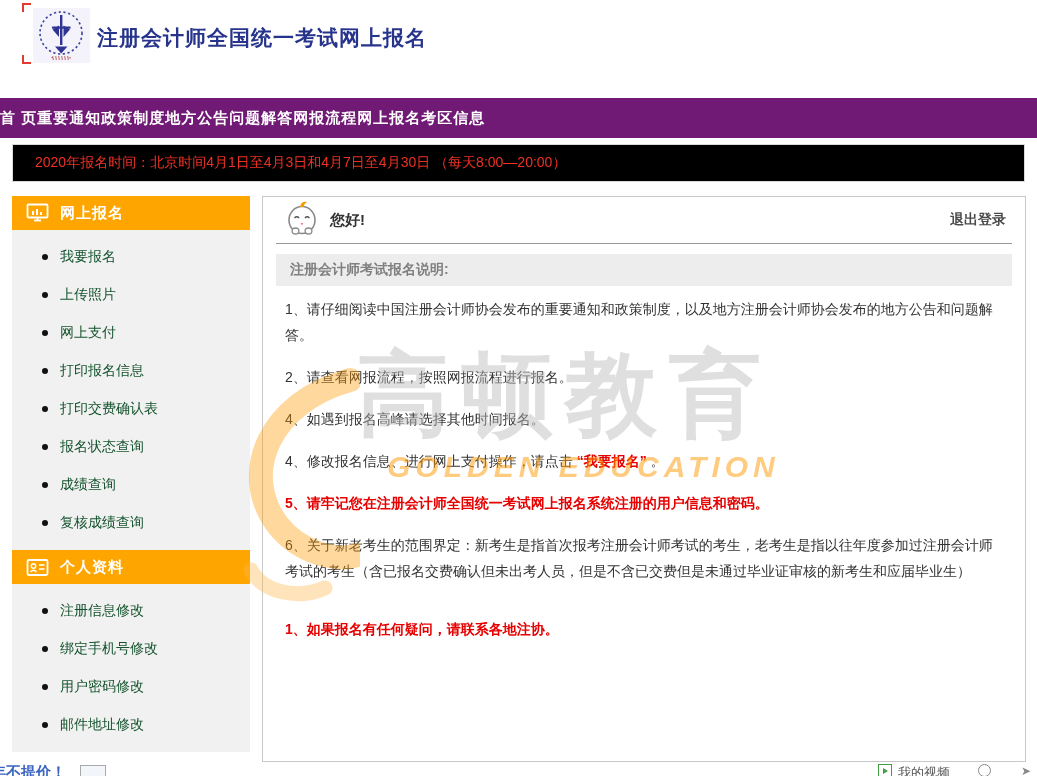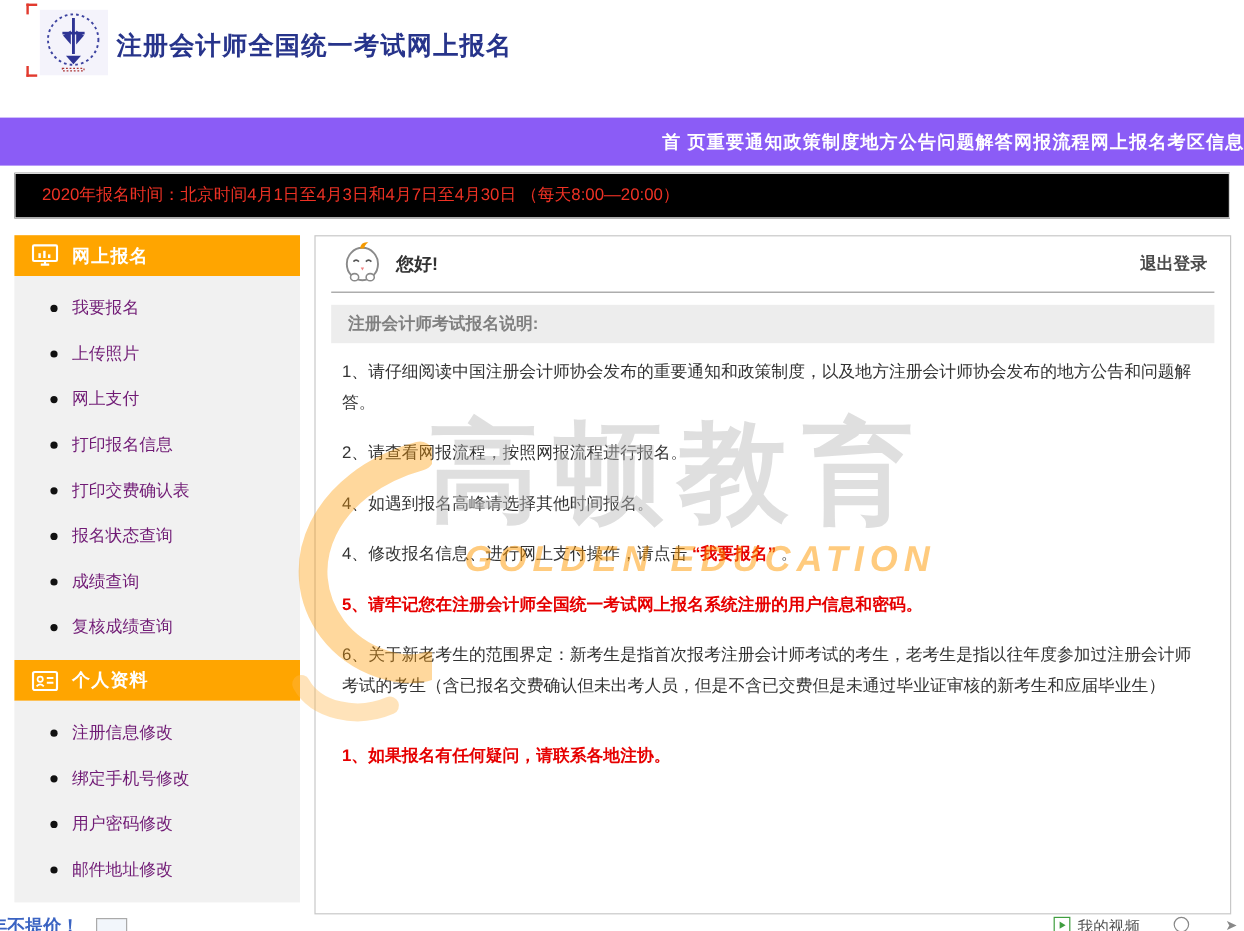--- a/index.html
+++ b/index.html
@@ -9,38 +9,38 @@
   
   .header{position:absolute;left:0;top:0;width:1037px;height:84px;background:#fff;}
   .logo{position:absolute;left:33px;top:8px;width:57px;height:55px;}
   .site-title{position:absolute;left:97px;top:24px;margin:0;font-size:21px;font-weight:bold;
               color:#27348b;letter-spacing:1px;}
   .crop-mark{position:absolute;width:7px;height:7px;}
   .crop-mark.tl{left:22px;top:3px;border-top:2px solid #e23a2e;border-left:2px solid #e23a2e;}
   .crop-mark.bl{left:22px;top:55px;border-bottom:2px solid #e23a2e;border-left:2px solid #e23a2e;}
 
   
-  .nav{position:absolute;left:0;top:98px;width:1037px;height:40px;background:#8b5cf6;
-       display:flex;justify-content:flex-end;align-items:center;}
+  .nav{position:absolute;left:0;top:98px;width:1037px;height:40px;background:#701a75;
+       display:flex;justify-content:flex-start;align-items:center;}
   .nav-item{color:#fff;font-size:15px;font-weight:bold;text-decoration:none;cursor:pointer;
             letter-spacing:1px;}
 
   
   .notice{position:absolute;left:12px;top:144px;width:1011px;height:36px;border:1px solid #d9d9d9;
           display:flex;align-items:center;background:#000000;}
   .notice span{margin-left:22px;color:#ee3124;font-size:14px;}
 
   
   .sidebar{position:absolute;left:12px;top:196px;width:238px;}
   .sb-header{height:34px;background:#ffa500;display:flex;align-items:center;padding-left:14px;}
   .sb-header .sb-icon{display:flex;align-items:center;margin-right:11px;}
   .sb-header .sb-title{color:#fff;font-size:15px;font-weight:bold;letter-spacing:1px;}
   .sb-list{list-style:none;margin:0;padding:8px 0;background:#f1f1f1;}
   .sb-item{height:38px;display:flex;align-items:center;padding-left:30px;font-size:14px;
-           color:#701a75;cursor:pointer;}
+           color:#14532d;cursor:pointer;}
   .sb-item .dot{width:6px;height:6px;border-radius:50%;background:#111;margin-right:12px;flex:none;}
 
   
   .main{position:absolute;left:262px;top:196px;width:762px;height:564px;border:1px solid #c8c8c8;
         background:#fff;}
   .greet-row{height:46px;margin:0 13px;border-bottom:1px solid #999;display:flex;align-items:center;
              position:relative;}
   .avatar{margin-left:6px;margin-right:8px;}
   .greeting{font-size:15px;font-weight:bold;color:#333;}
   .logout{position:absolute;right:6px;font-size:14px;font-weight:bold;color:#4a4a4a;

